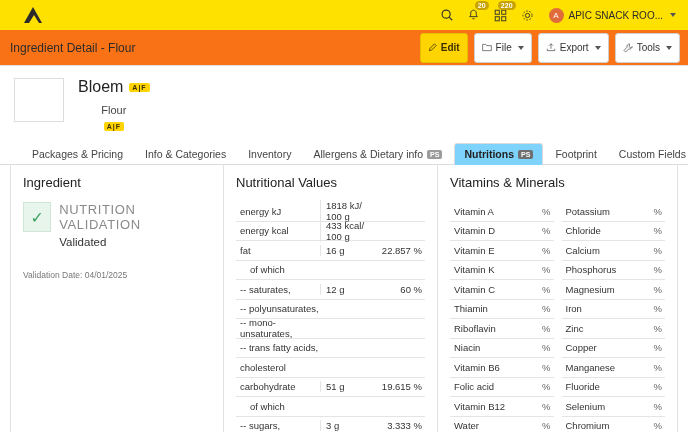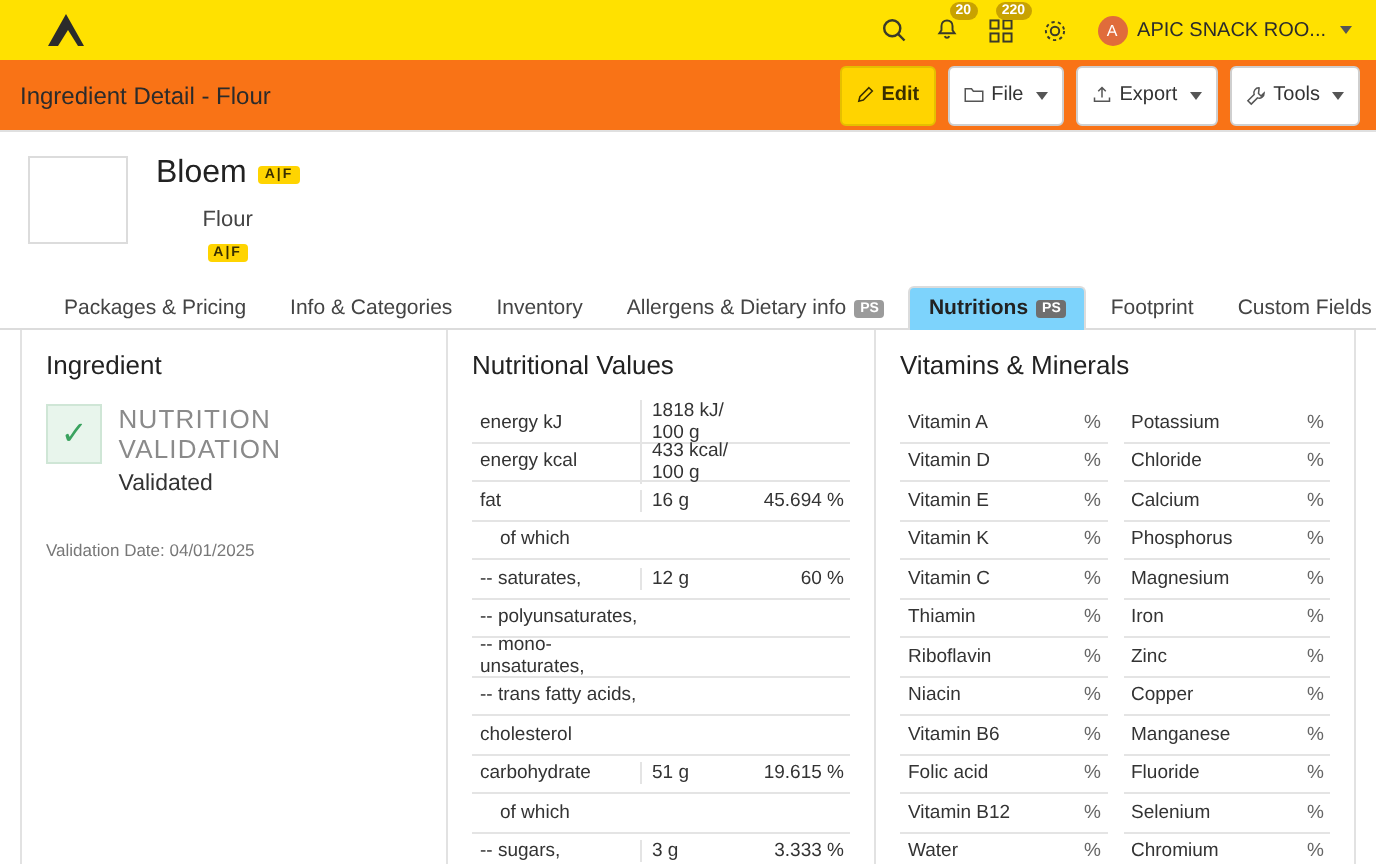--- a/index.html
+++ b/index.html
@@ -443,21 +443,21 @@
           <span class="pct"></span>
         </div>
       <div class="nrow">
           <span class="lbl">energy kcal</span>
           <span class="val">433 kcal/ 100 g</span>
           <span class="pct"></span>
         </div>
       <div class="nrow">
           <span class="lbl">fat</span>
           <span class="val">16 g</span>
-          <span class="pct">45.694 %</span>
+          <span class="pct">22.857 %</span>
         </div>
       <div class="nrow">
           <span class="lbl" style="padding-left:14px">of which</span>
           <span class="val"></span>
           <span class="pct"></span>
         </div>
       <div class="nrow">
           <span class="lbl">-- saturates,</span>
           <span class="val">12 g</span>
           <span class="pct">60 %</span>

